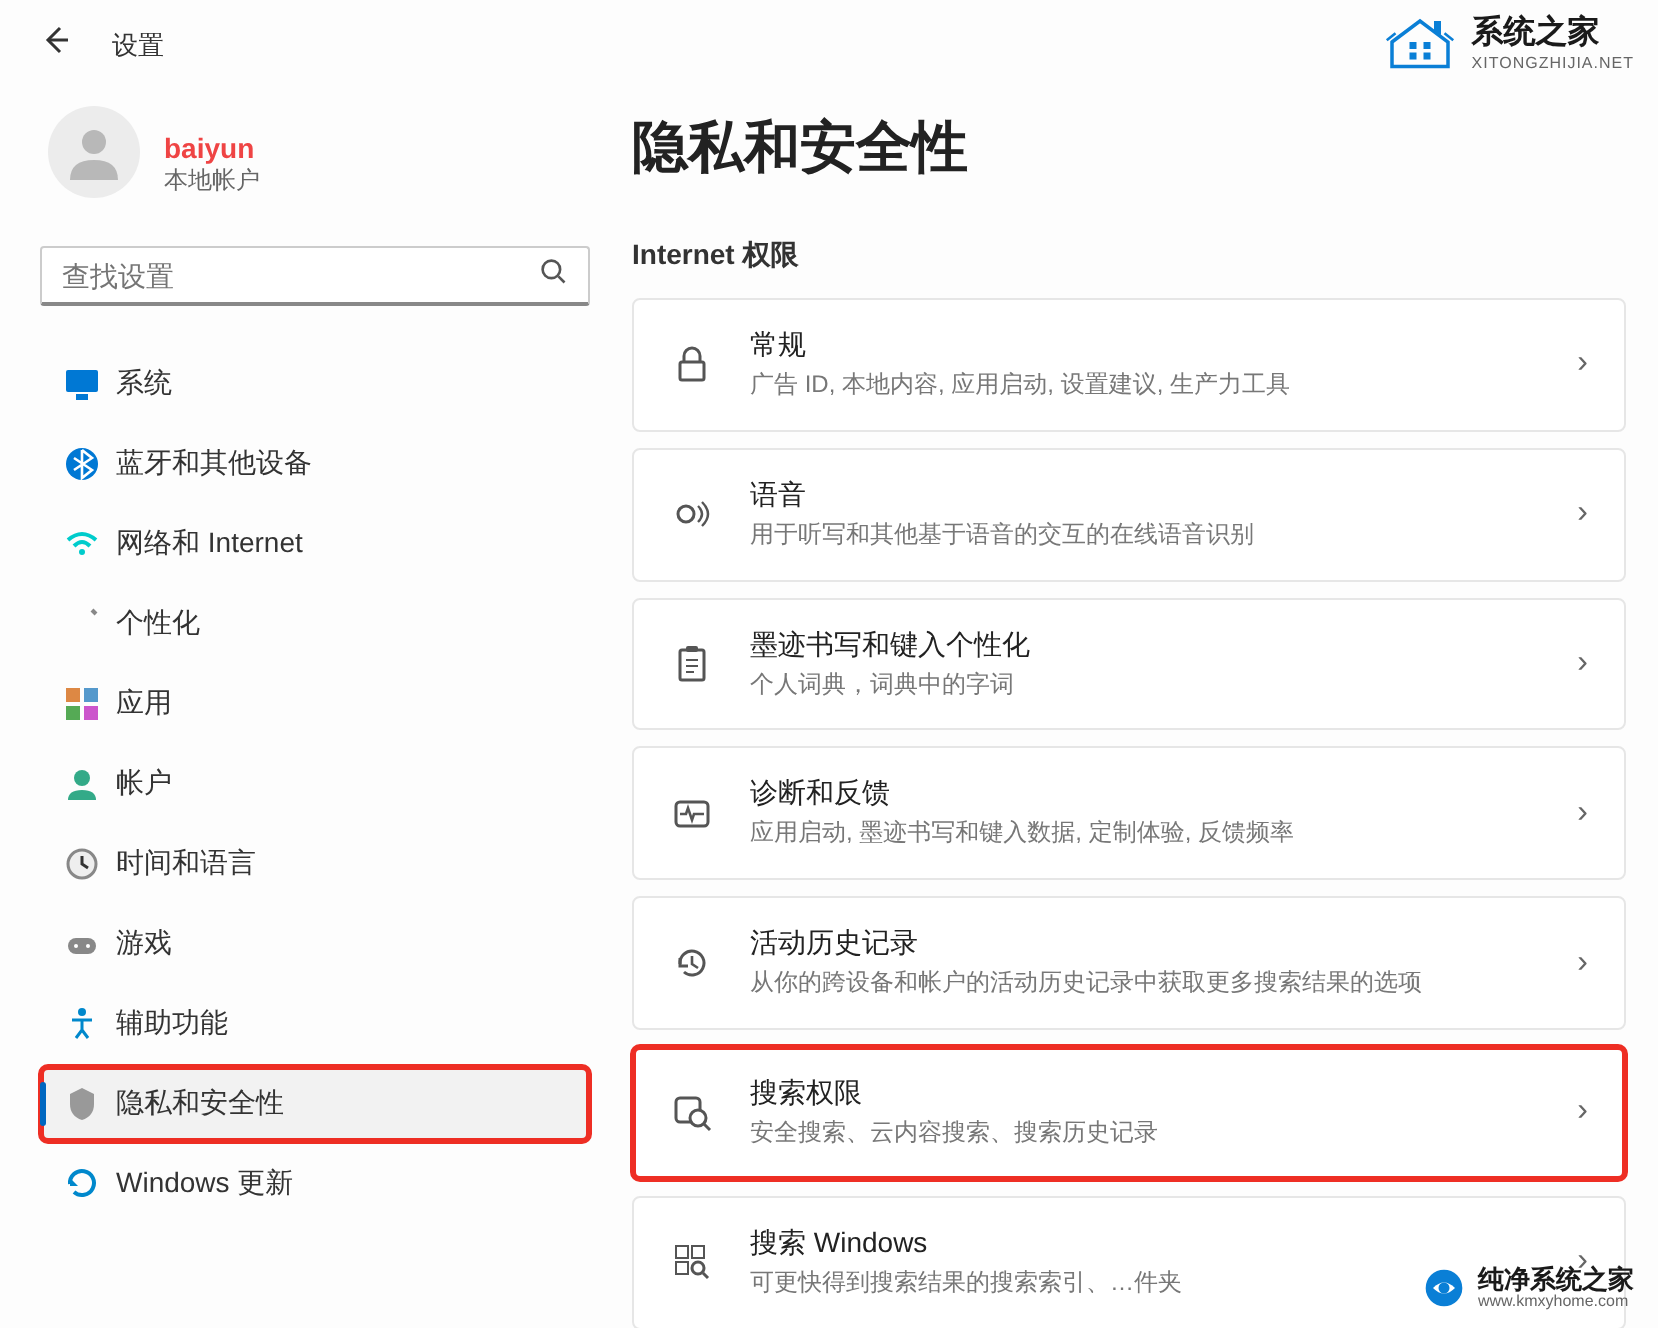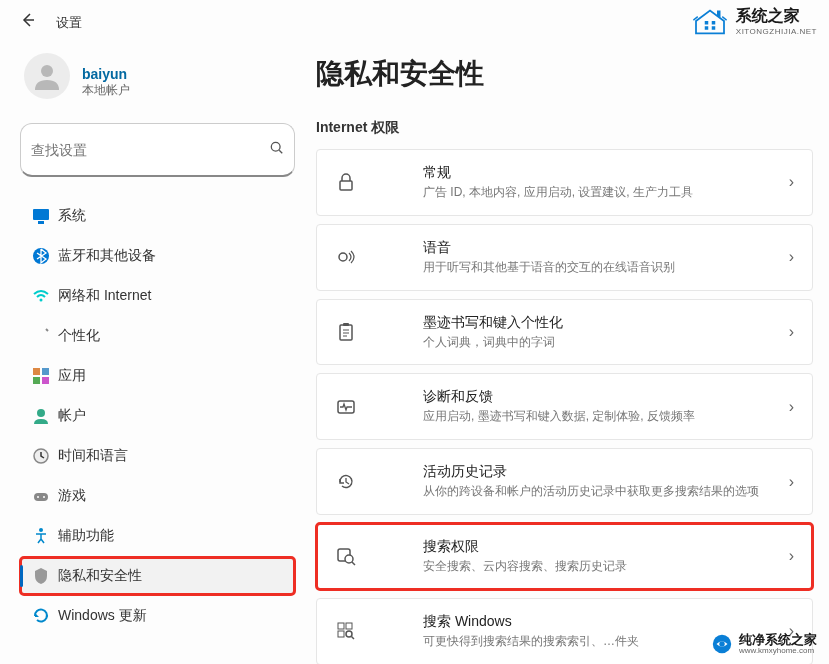--- a/index.html
+++ b/index.html
@@ -9,36 +9,36 @@
     .header-title { font-size: 13px; color: #333; }
     .top-logo { position: absolute; top: 6px; right: 12px; display: flex; align-items: center; gap: 8px; }
     .top-logo .house { width: 36px; height: 28px; }
     .top-logo .brand { display: flex; flex-direction: column; }
     .top-logo .brand-main { font-size: 16px; font-weight: bold; color: #1a1a1a; }
     .top-logo .brand-sub { font-size: 8px; color: #666; letter-spacing: 0.5px; }
     .layout { display: flex; }
     .sidebar { width: 310px; padding-left: 20px; padding-right: 15px; }
     .user { display: flex; align-items: center; gap: 12px; margin: 8px 0 24px 4px; }
     .avatar { width: 46px; height: 46px; border-radius: 50%; background: #ececec; display: flex; align-items: center; justify-content: center; }
-    .username { font-size: 14px; font-weight: 600; color: #0369a1; margin-top: 12px; }
+    .username { font-size: 14px; font-weight: 600; color: #ef4444; margin-top: 12px; }
     .usertype { font-size: 12px; color: #666; }
-    .search { display: flex; align-items: center; border: 1px solid #ccc; border-bottom: 2px solid #888; border-radius: 12px; padding: 17px 10px; margin-bottom: 20px; background: #fff; }
+    .search { display: flex; align-items: center; border: 1px solid #ccc; border-bottom: 2px solid #888; border-radius: 2px; padding: 5px 10px; margin-bottom: 20px; background: #fff; }
     .search input { flex: 1; border: none; outline: none; font-size: 14px; background: transparent; }
     .search .sicon { color: #666; font-size: 14px; }
     .nav-item { display: flex; align-items: center; gap: 8px; padding: 10px 12px; border-radius: 4px; cursor: pointer; margin-bottom: 2px; font-size: 14px; color: #333; }
     .nav-item .nicon { width: 18px; height: 18px; display: flex; align-items: center; justify-content: center; font-size: 16px; }
     .nav-item.selected { background: #f2f2f2; position: relative; }
     .nav-item.selected::before { content: ''; position: absolute; left: 0; top: 8px; bottom: 8px; width: 3px; background: #0067c0; border-radius: 2px; }
     .highlight-red { outline: 3px solid #ee2e24; outline-offset: -2px; }
     .main { flex: 1; padding: 0 16px 0 6px; }
     .page-title { font-size: 28px; font-weight: 600; color: #222; margin: 10px 0 26px; }
     .section-title { font-size: 14px; font-weight: 600; color: #333; margin-bottom: 12px; }
     .card { display: flex; align-items: center; border: 1px solid #e6e6e6; border-radius: 4px; padding: 14px 18px; margin-bottom: 8px; background: #fff; cursor: pointer; gap: 18px; }
     .card .cicon { width: 22px; height: 22px; color: #555; display: flex; align-items: center; justify-content: center; flex-shrink: 0; }
-    .card .ctext { flex: 1; margin-left: 48px; }
+    .card .ctext { flex: 1; }
     .card .ctitle { font-size: 14px; color: #222; margin-bottom: 2px; }
     .card .csub { font-size: 12px; color: #777; line-height: 1.4; }
     .card .chev { color: #666; font-size: 16px; }
     .bottom-logo { position: absolute; bottom: 8px; right: 12px; display: flex; align-items: center; gap: 6px; }
     .bottom-logo .ball { width: 22px; height: 22px; }
     .bottom-logo .btext { display: flex; flex-direction: column; line-height: 1.1; }
     .bottom-logo .bmain { font-size: 13px; font-weight: bold; color: #1a1a1a; }
     .bottom-logo .bsub { font-size: 8px; color: #666; }
   </style>
 </head>

